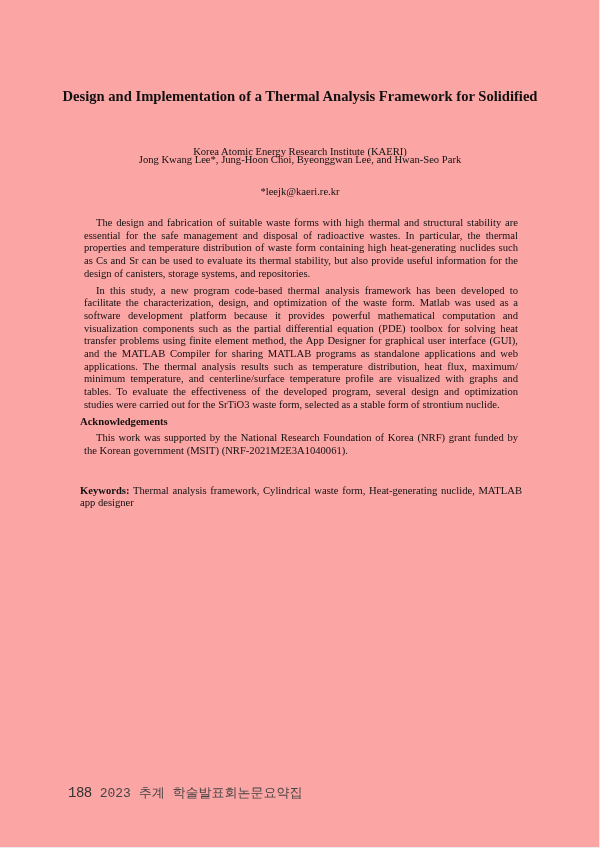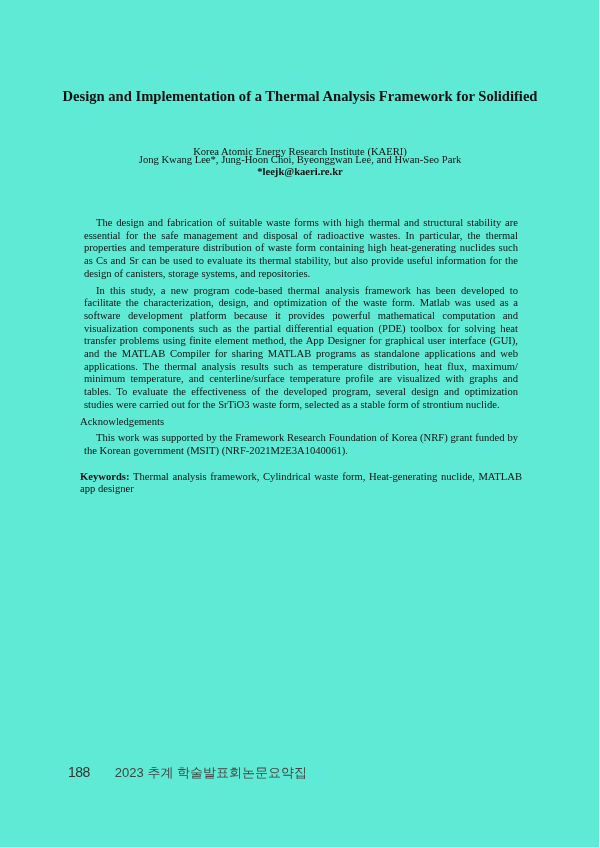--- a/index.html
+++ b/index.html
@@ -13,21 +13,21 @@
       position: relative;
       overflow: hidden;
       font-family: "Liberation Serif", "DejaVu Serif", serif;
       color: #111111;
     }
     .page {
       position: absolute;
       left: 0; top: 0;
       width: 599px;
       height: 847px;
-      background: #5eead4;
+      background: #fca5a5;
       border-right: 1px solid #ececec;
       border-bottom: 1px solid #ececec;
     }
     .title {
       position: absolute;
       left: 60px;
       width: 480px;
       top: 86px;
       text-align: center;
       font-weight: bold;
@@ -40,55 +40,55 @@
       position: absolute;
       left: 60px;
       width: 480px;
       text-align: center;
       font-size: 10.6px;
       line-height: 13px;
       white-space: nowrap;
     }
     .authors { top: 153px; }
     .affil { top: 145px; }
-    .email { top: 165px; font-weight: bold; }
+    .email { top: 185px; }
 
     .body {
       position: absolute;
       left: 80px;
       width: 442px;
       top: 213px;
       font-size: 10.6px;
       line-height: 12.7px;
       text-align: justify;
     }
     .body p {
       margin: 4px;
       text-indent: 12px;
     }
     .ack-head {
-      font-weight: normal;
+      font-weight: bold;
       margin-top: 0;
     }
     .ack-text {
       text-indent: 12px;
     }
     .keywords {
-      margin-top: 13px;
+      margin-top: 27px;
     }
     .keywords b { font-weight: bold; }
 
     .footer {
       position: absolute;
       left: 68px;
-      top: 764px;
+      top: 784px;
       display: flex;
       align-items: baseline;
-      gap: 25px;
-      font-family: Liberation Sans, sans-serif;
+      gap: 8px;
+      font-family: Liberation Mono, monospace;
       color: #333;
     }
     .footer .pageno {
       font-size: 14px;
       letter-spacing: -0.5px;
     }
     .footer .journal {
       font-size: 13px;
       color: #444;
     }
@@ -104,21 +104,21 @@
 
   <div class="authors">Jong Kwang Lee*, Jung-Hoon Choi, Byeonggwan Lee, and Hwan-Seo Park</div>
   <div class="affil">Korea Atomic Energy Research Institute (KAERI)</div>
   <div class="email">*leejk@kaeri.re.kr</div>
 
   <div class="body">
     <p>The design and fabrication of suitable waste forms with high thermal and structural stability are essential for the safe management and disposal of radioactive wastes. In particular, the thermal properties and temperature distribution of waste form containing high heat-generating nuclides such as Cs and Sr can be used to evaluate its thermal stability, but also provide useful information for the design of canisters, storage systems, and repositories.</p>
     <p>In this study, a new program code-based thermal analysis framework has been developed to facilitate the characterization, design, and optimization of the waste form. Matlab was used as a software development platform because it provides powerful mathematical computation and visualization components such as the partial differential equation (PDE) toolbox for solving heat transfer problems using finite element method, the App Designer for graphical user interface (GUI), and the MATLAB Compiler for sharing MATLAB programs as standalone applications and web applications. The thermal analysis results such as temperature distribution, heat flux, maximum/ minimum temperature, and centerline/surface temperature profile are visualized with graphs and tables. To evaluate the effectiveness of the developed program, several design and optimization studies were carried out for the SrTiO3 waste form, selected as a stable form of strontium nuclide.</p>
 
     <div class="ack-head">Acknowledgements</div>
-    <p class="ack-text">This work was supported by the Framework Research Foundation of Korea (NRF) grant funded by the Korean government (MSIT) (NRF-2021M2E3A1040061).</p>
+    <p class="ack-text">This work was supported by the National Research Foundation of Korea (NRF) grant funded by the Korean government (MSIT) (NRF-2021M2E3A1040061).</p>
 
     <div class="keywords"><b>Keywords:</b><span> Thermal analysis framework, Cylindrical waste form, Heat-generating nuclide, MATLAB app designer</span></div>
   </div>
 
   <div class="footer">
     <span class="pageno">188</span>
     <span class="journal">2023 추계 학술발표회논문요약집</span>
   </div>
 
 </div>

